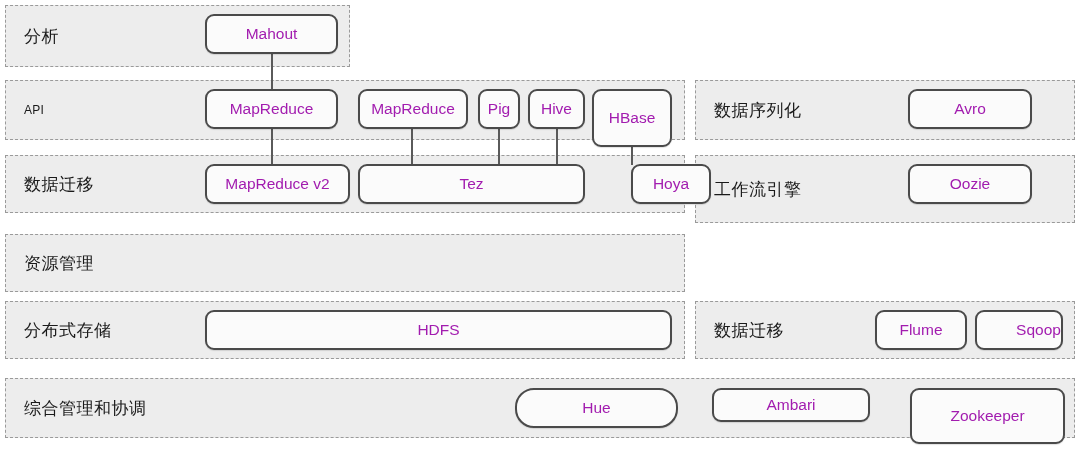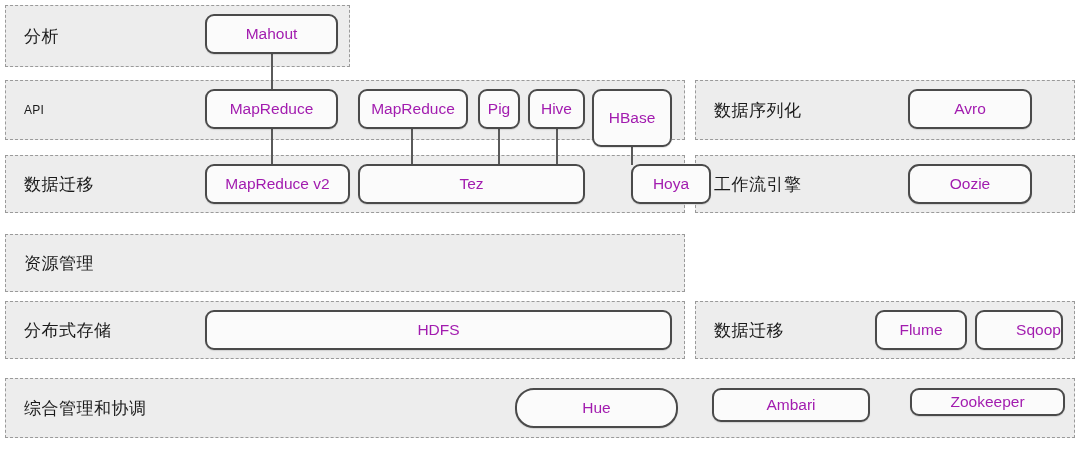--- a/index.html
+++ b/index.html
@@ -80,21 +80,21 @@
   </div>
 
   <div class="panel" style="left:5px; top:301px; width:680px; height:58px;">
     <div class="panel-label">分布式存储</div>
   </div>
 
   <div class="panel" style="left:695px; top:80px; width:380px; height:60px;">
     <div class="panel-label">数据序列化</div>
   </div>
 
-  <div class="panel" style="left:695px; top:155px; width:380px; height:58px;">
+  <div class="panel" style="left:695px; top:155px; width:380px; height:68px;">
     <div class="panel-label">工作流引擎</div>
   </div>
 
   <div class="panel" style="left:695px; top:301px; width:380px; height:58px;">
     <div class="panel-label">数据迁移</div>
   </div>
 
   <div class="panel" style="left:5px; top:378px; width:1070px; height:60px;">
     <div class="panel-label">综合管理和协调</div>
   </div>
@@ -115,21 +115,21 @@
   <div class="node" style="left:592px; top:89px; width:80px; height:58px;">HBase</div>
 
   <div class="node" style="left:205px; top:164px; width:145px; height:40px;">MapReduce v2</div>
   <div class="node" style="left:358px; top:164px; width:227px; height:40px;">Tez</div>
   <div class="node" style="left:592px; top:164px; width:80px; height:40px;margin-left:39px;">Hoya</div>
 
 
   <div class="node" style="left:908px; top:89px; width:124px; height:40px;">Avro</div>
 
   <div class="node" style="left:205px; top:310px; width:467px; height:40px;">HDFS</div>
-  <div class="node" style="left:908px; top:164px; width:124px; height:40px;border-radius:11px;">Oozie</div>
+  <div class="node" style="left:908px; top:164px; width:124px; height:40px;">Oozie</div>
   <div class="node" style="left:875px; top:310px; width:92px; height:40px;">Flume</div>
   <div class="node" style="left:975px; top:310px; width:88px; height:40px;padding-left:39px;">Sqoop</div>
 
   <div class="node" style="left:515px; top:388px; width:163px; height:40px;border-radius:19px;">Hue</div>
   <div class="node" style="left:712px; top:388px; width:158px; height:34px;">Ambari</div>
-  <div class="node" style="left:910px; top:388px; width:155px; height:28px;">Zookeeper</div>
+  <div class="node" style="left:910px; top:388px; width:155px; height:56px;">Zookeeper</div>
 
 </div>
 
 </body></html>

